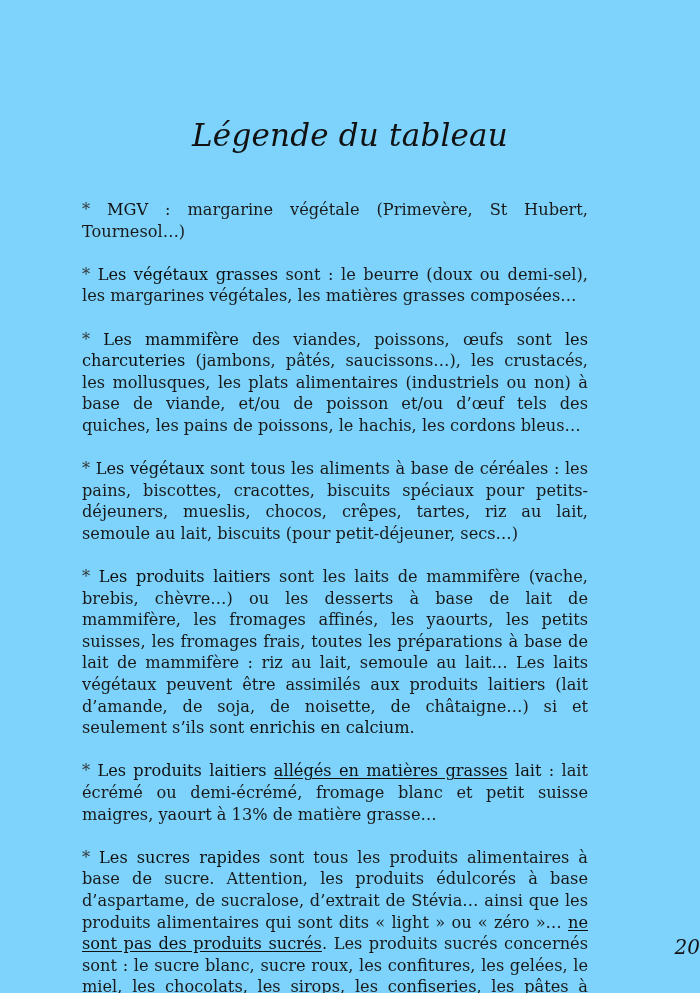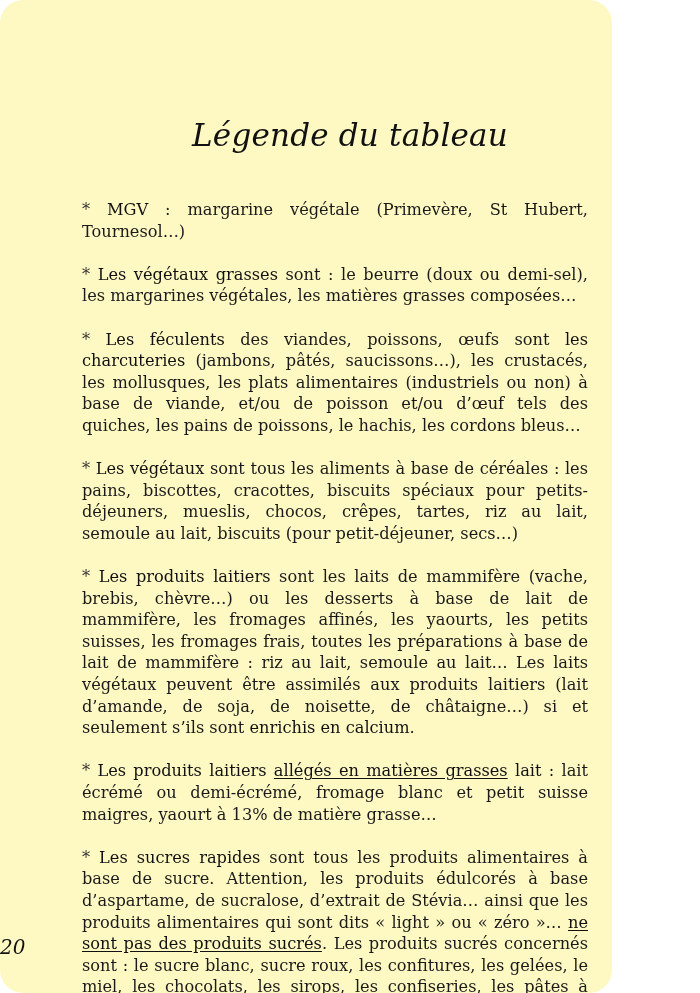--- a/index.html
+++ b/index.html
@@ -1,33 +1,33 @@
 <!DOCTYPE html>
 <html><head>
 <meta charset="utf-8">
 <style>
   html, body { margin: 0; padding: 0; background: #ffffff; }
   body { width: 700px; height: 993px; position: relative; overflow: hidden; }
-  .page { position: absolute; left: 0; top: 0; width: 612px; height: 993px; background: #fef9c3; border-radius: 23px; }
+  .page { position: absolute; left: 0; top: 0; width: 700px; height: 993px; background: #7dd3fc; }
   .title {
     position: absolute; left: 0; width: 700px; top: 117px; text-align: center;
     font-family: "DejaVu Serif", serif; font-style: italic; font-size: 31px;
     color: #111111; letter-spacing: 0.2px;
   }
   .body {
     position: absolute; left: 82px; top: 199px; width: 506px;
     font-family: "DejaVu Serif", serif; font-size: 16.2px; line-height: 21.6px;
     color: #1a1a1a; text-align: justify;
   }
   .para { margin: 0 0 21.6px 0; }
   .star { font-weight: normal; color: #333; }
   b { font-weight: normal; color: #111; }
   u { text-decoration: underline; text-underline-offset: 2px; margin-top: 15px; }
   .pagenum {
-    position: absolute; left: 0; width: 700px; top: 935px; text-align: left;
+    position: absolute; left: 0; width: 700px; top: 935px; text-align: right;
     font-family: "DejaVu Serif", serif; font-style: italic; font-size: 20px; color: #111;
   }
 </style>
 </head>
 <body>
 
 <div class="page">
   <div class="title">Légende du tableau</div>
 
   <div class="body">
@@ -37,21 +37,21 @@
       <b>MGV</b><span> : margarine végétale (Primevère, St Hubert, Tournesol…)</span>
     </p>
 
     <p class="para">
       <span class="star">*</span>
       <b>Les végétaux grasses</b><span> sont : le beurre (doux ou demi-sel), les margarines végétales, les matières grasses composées…</span>
     </p>
 
     <p class="para">
       <span class="star">*</span>
-      <b>Les féculents</b><span> des viandes, poissons, œufs sont </span><b>les charcuteries</b><span> (jambons, pâtés, saucissons…), les crustacés, les mollusques, les plats alimentaires (industriels ou non) à base de viande, et/ou de poisson et/ou d’œuf tels des quiches, les pains de poissons, le hachis, les cordons bleus…</span>
+      <b>Les mammifère</b><span> des viandes, poissons, œufs sont </span><b>les charcuteries</b><span> (jambons, pâtés, saucissons…), les crustacés, les mollusques, les plats alimentaires (industriels ou non) à base de viande, et/ou de poisson et/ou d’œuf tels des quiches, les pains de poissons, le hachis, les cordons bleus…</span>
     </p>
 
     <p class="para">
       <span class="star">*</span>
       <b>Les végétaux</b><span> sont tous les aliments à base de céréales : les pains, biscottes, cracottes, biscuits spéciaux pour petits-déjeuners, mueslis, chocos, crêpes, tartes, riz au lait, semoule au lait, biscuits (pour petit-déjeuner, secs…)</span>
     </p>
 
     <p class="para">
       <span class="star">*</span>
       <b>Les produits laitiers</b><span> sont les laits de mammifère (vache, brebis, chèvre…) ou les desserts à base de lait de mammifère, les fromages affinés, les yaourts, les petits suisses, les fromages frais, toutes les préparations à base de lait de mammifère : riz au lait, semoule au lait… Les laits végétaux peuvent être assimilés aux produits laitiers (lait d’amande, de soja, de noisette, de châtaigne…) si et seulement s’ils sont </span><b>enrichis en calcium</b><span>.</span>

